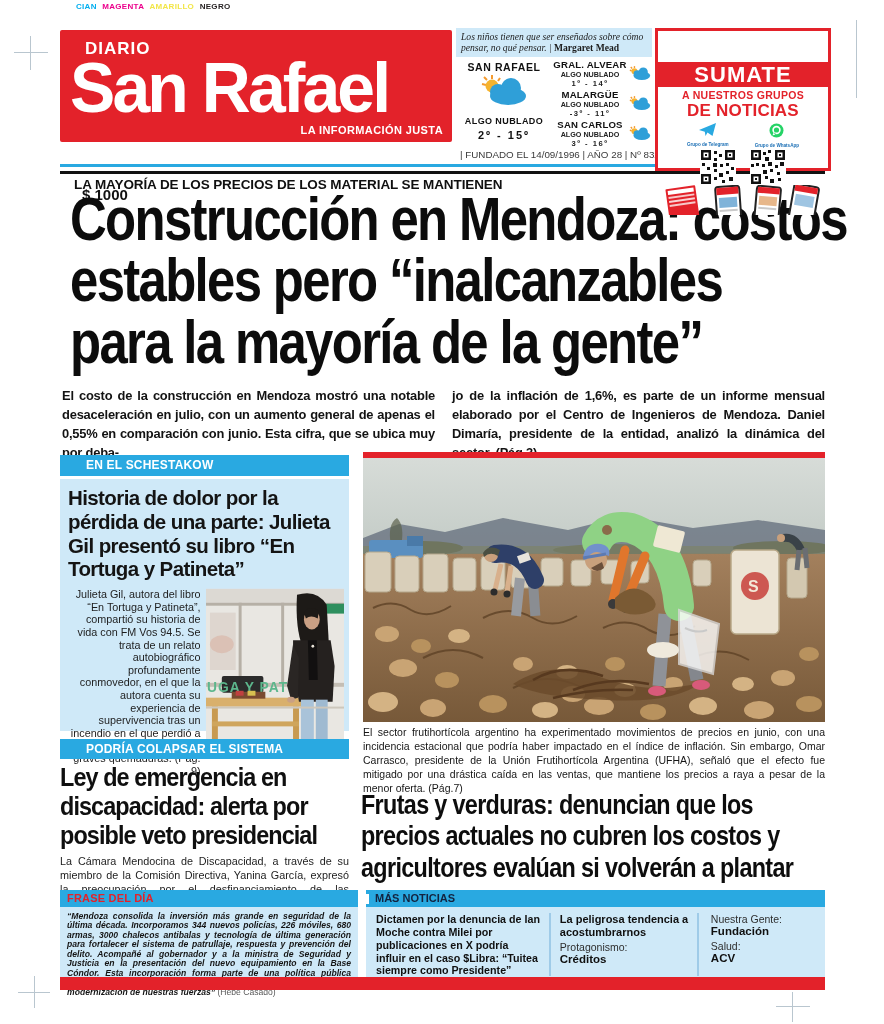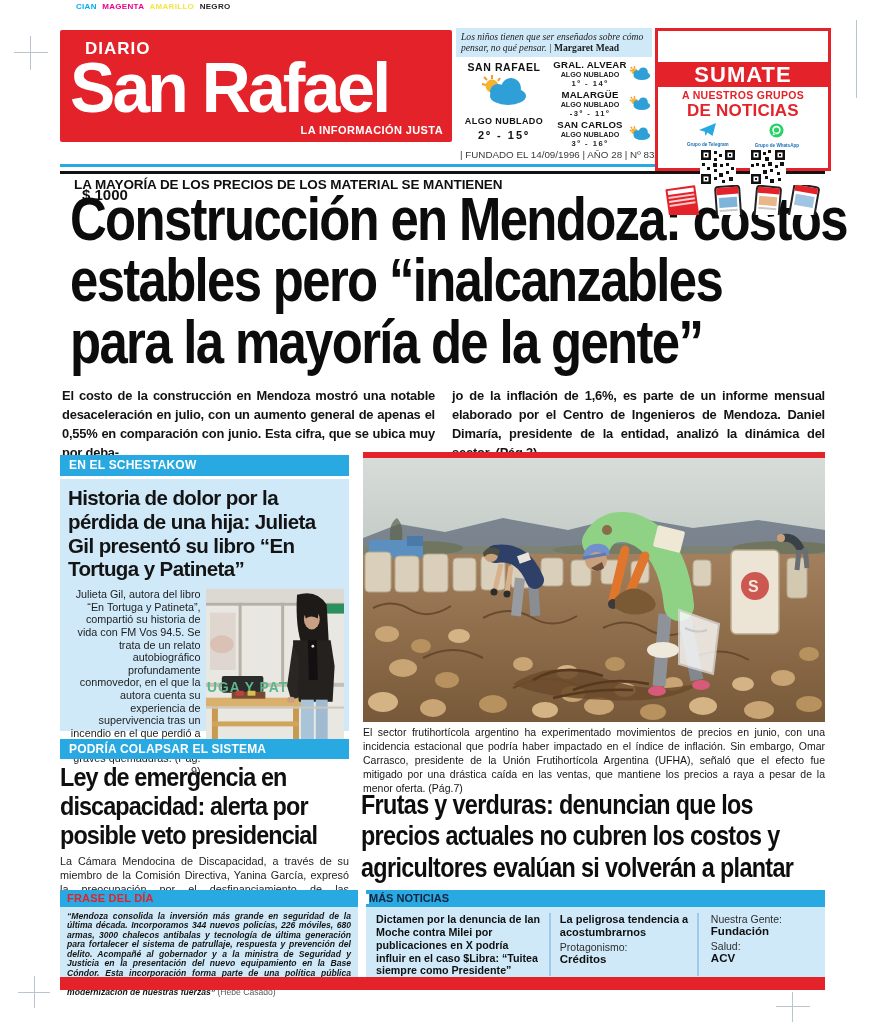--- a/index.html
+++ b/index.html
@@ -58,21 +58,21 @@
   
   .kicker{left:74px;top:177px;font-size:13.5px;font-weight:800;letter-spacing:-.1px;color:#101010;}
   .mainhead{left:70px;top:188px;width:935px;transform:scaleX(.82);transform-origin:left top;
             font-size:62px;font-weight:800;letter-spacing:-2px;line-height:.99;color:#0c0c0c;}
   .mainhead div{white-space:nowrap;}
   .lead{left:62px;top:386px;width:764px;display:flex;gap:17px;}
   .lead div{width:373px;font-size:12.9px;font-weight:700;line-height:1.48;text-align:justify;color:#131313;letter-spacing:-.2px;}
 
   
   .secbar{background:#29a9e1;color:#fff;font-weight:800;font-size:12px;line-height:21px;height:21px;
-          padding-left:9px;letter-spacing:.2px;}
+          padding-left:26px;letter-spacing:.2px;}
   .story1{left:60px;top:455px;width:289px;}
   .story1 .box{background:#cfe9f8;height:252px;margin-top:3px;position:relative;}
   .story1 h2{margin:0;padding:7px 9px 5px 8px;font-size:20.5px;line-height:1.16;font-weight:700;
              letter-spacing:-.6px;color:#141414;}
   .story1 .row{display:flex;padding:2px 5px 0 6px;gap:5px;}
   .story1 .body{width:136px;font-size:10.8px;line-height:1.17;text-align:right;color:#1d1d1d;}
 
   .story2{left:60px;top:739px;width:289px;}
   .story2 h2{margin:0;margin-top:4px;width:322px;transform:scaleX(.9);transform-origin:left top;
              font-size:26px;line-height:1.12;font-weight:800;letter-spacing:-1px;color:#0f0f0f;}
@@ -88,21 +88,21 @@
   
   .frase{left:60px;top:890px;width:298px;}
   .frase .hdr{background:#29a9e1;height:17px;line-height:17px;color:#e3222a;font-weight:800;
               font-size:11px;padding-left:7px;letter-spacing:.2px;}
   .frase .bdy{background:#cfe9f8;padding:5px 7px 6px 7px;height:63px;
               font-size:8.6px;font-style:italic;font-weight:700;line-height:1.1;text-align:justify;color:#151515;}
   .frase .attr{font-style:normal;font-weight:400;color:#5a5a5a;}
 
   .masnot{left:366px;top:890px;width:459px;}
   .masnot .hdr{background:#29a9e1;height:17px;line-height:17px;color:#13233f;font-weight:800;
-               font-size:11px;padding-left:0;display:flex;align-items:center;}
+               font-size:11px;padding-left:0;display:flex;align-items:center;gap:6px;}
   .masnot .tick{display:inline-block;width:3px;height:10px;background:#fff;}
   .masnot .bdy{background:#cfe9f8;height:63px;display:flex;padding:6px 0 5px 10px;}
   .masnot .c1{width:166px;font-size:10.7px;font-weight:800;line-height:1.2;color:#101010;padding-right:8px;}
   .masnot .c2{width:138px;border-left:2px solid #9fcbe8;padding-left:9px;}
   .masnot .c3{width:115px;border-left:2px solid #9fcbe8;padding-left:12px;}
   .masnot .t{font-size:11px;font-weight:800;line-height:1.15;color:#101010;}
   .masnot .lbl{font-size:10.5px;color:#2e2e2e;margin-top:3px;}
   .masnot .val{font-size:11.5px;font-weight:800;color:#101010;}
   .redbar{left:60px;top:977px;width:765px;height:13px;background:#e3222a;}
 </style>
@@ -354,21 +354,21 @@
     <div>para la mayoría de la gente”</div>
   </div>
   <div class="abs lead">
     <div>El costo de la construcción en Mendoza mostró una notable desaceleración en julio, con un aumento general de apenas el 0,55% en comparación con junio. Esta cifra, que se ubica muy por deba-</div>
     <div>jo de la inflación de 1,6%, es parte de un informe mensual elaborado por el Centro de Ingenieros de Mendoza. Daniel Dimaría, presidente de la entidad, analizó la dinámica del sector. (Pág.3)</div>
   </div>
 
   <div class="abs story1">
     <div class="secbar">EN EL SCHESTAKOW</div>
     <div class="box">
-      <h2>Historia de dolor por la pérdida de una hija: Julieta Gil presentó su libro “En Tortuga y Patineta”</h2>
+      <h2>Historia de dolor por la pérdida de una parte: Julieta Gil presentó su libro “En Tortuga y Patineta”</h2>
       <div class="row">
         <div class="body">Julieta Gil, autora del libro “En Tortuga y Patineta”, compartió su historia de vida con FM Vos 94.5. Se trata de un relato autobiográfico profundamente conmovedor, en el que la autora cuenta su experiencia de supervivencia tras un incendio en el que perdió a su hija de 4 años y sufrió graves quemaduras. (Pág. 9)</div>
         <svg width="140" height="162" viewBox="0 0 140 162">
           <rect width="140" height="162" fill="#e9e7e2"></rect>
           <rect x="0" y="0" width="140" height="14" fill="#dcd9d3"></rect>
           <rect x="0" y="14" width="140" height="3" fill="#b6b0a6"></rect>
           <rect x="96" y="15" width="44" height="10" fill="#2e8f5e"></rect>
           <rect x="33" y="14" width="3" height="84" fill="#b6b0a6"></rect>
           <rect x="76" y="14" width="3" height="84" fill="#b6b0a6"></rect>
           <rect x="118" y="14" width="3" height="90" fill="#b0a89c"></rect>

